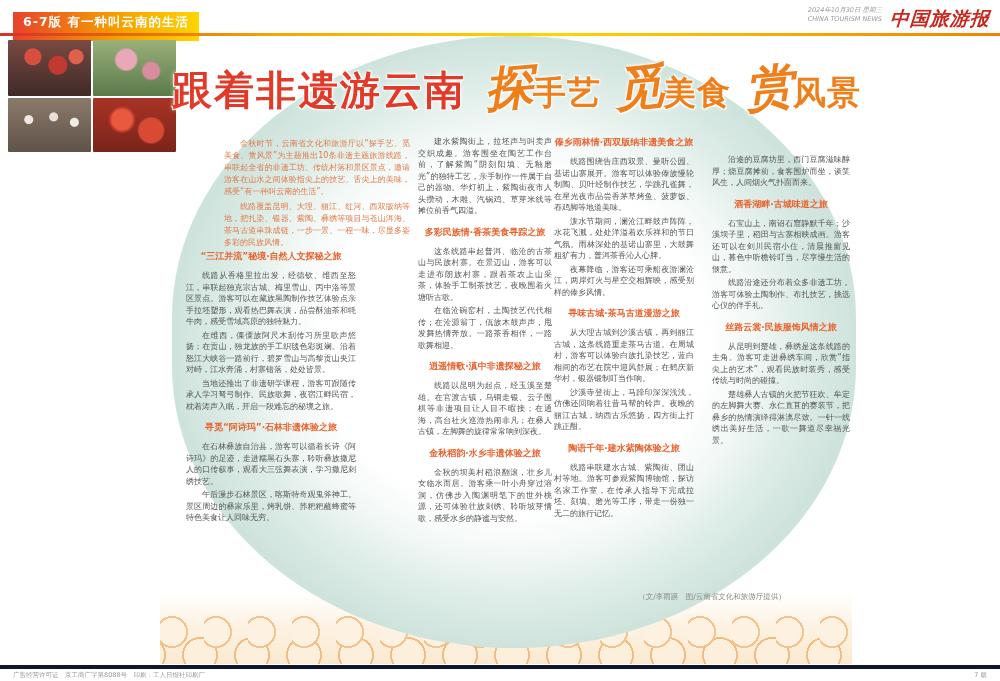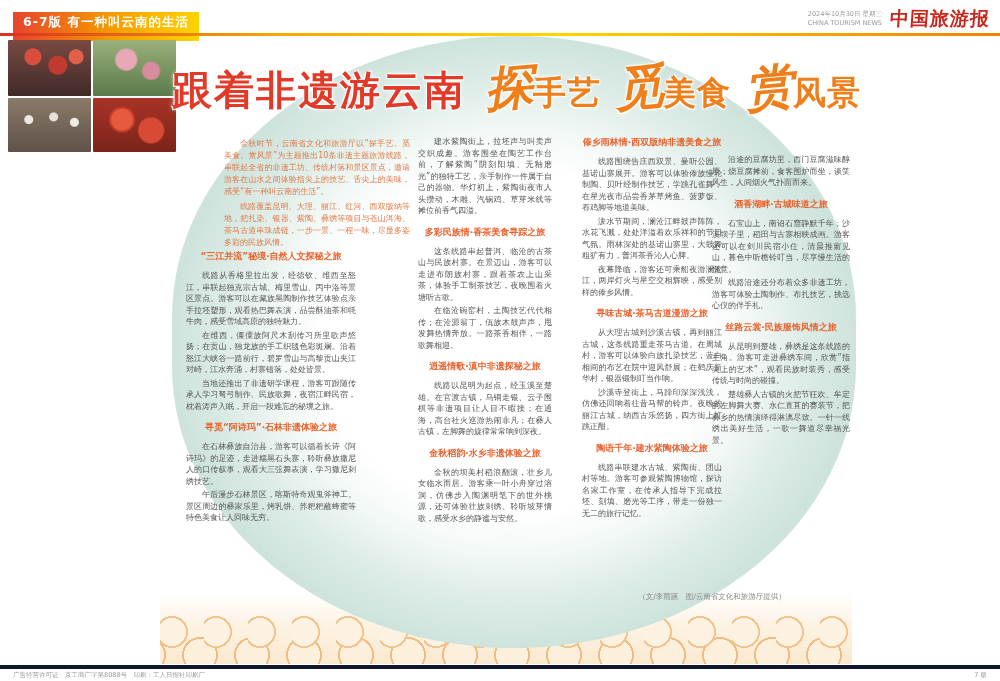--- a/index.html
+++ b/index.html
@@ -4,21 +4,21 @@
 <style>
   html,body{margin:0;padding:0;background:#e9e9e9;}
   .page{position:relative;width:1000px;height:681px;background:#fff;overflow:hidden;
         font-family:"DejaVu Sans",sans-serif;margin:0 auto;}
   
   .banner{position:absolute;left:13px;top:12px;height:29px;padding:0 10px;
           background:linear-gradient(90deg,var(--banner-from,#e8432c),var(--banner-mid,#f59e00) 55%,var(--banner-to,#ffd400));
           color:#fff;font-weight:bold;font-size:12.5px;line-height:19px;letter-spacing:1px;}
   .toprule{position:absolute;left:0;top:33px;width:1000px;height:3px;
            background:linear-gradient(90deg,#d93025,#f6a800 28%,#ffd500 55%,#f08300 100%);}
-  .masthead{position:absolute;right:10px;top:6px;display:flex;align-items:center;gap:8px;}
+  .masthead{position:absolute;right:10px;top:6px;display:flex;align-items:flex-start;gap:8px;font-style:italic;}
   .dateline{display:flex;flex-direction:column;align-items:flex-end;color:#9a9a9a;font-size:6.5px;line-height:9px;}
   .logo{color:#c8271d;font-family:"DejaVu Serif",serif;font-weight:bold;font-size:19px;
         letter-spacing:1px;transform:skewX(-4deg);}
   
   .strip{position:absolute;top:38px;display:flex;flex-direction:column;gap:2px;}
   .strip-left{left:8px;width:168px;}
   .strip-right{left:856px;width:136px;}
   .prow{display:flex;gap:2px;}
   .ph{flex:1;border-radius:1px;}
   #pL1{height:78px;background:radial-gradient(circle at 70% 35%,rgba(230,190,140,.55) 0 14px,transparent 16px),radial-gradient(circle at 30% 45%,rgba(40,25,18,.85) 0 10px,transparent 12px),linear-gradient(120deg,#6b4e36 0%,#3a2a1e 45%,#241812 100%);}
@@ -59,21 +59,21 @@
   .hl-sub .big{font-size:48px;display:inline-block;transform:rotate(-5deg);font-style:italic;}
   .hl-sub .rest{font-size:33px;letter-spacing:1px;}
   .intro{position:absolute;left:52px;top:102px;width:186px;height:108px;overflow:hidden;}
   .intro p{margin:0 0 3px;text-indent:2em;font-size:8px;line-height:12px;color:var(--intro-orange,#e07a4a);text-align:justify;}
   .col{position:absolute;overflow:hidden;}
   .col p{margin:0 0 2px;text-indent:2em;font-size:8px;line-height:11.5px;color:var(--body-gray,#555);text-align:justify;}
   .col .col-h{margin:9px 0 7px;text-align:center;font-weight:bold;font-size:9px;color:var(--heading-orange,#e8632e);}
   .col .col-h:first-child{margin-top:0;}
   #col1{left:14px;top:214px;width:170px;height:356px;}
   #col2{left:246px;top:100px;width:134px;height:478px;}
-  #col3{left:410px;top:100px;width:140px;height:478px;}
+  #col3{left:382px;top:100px;width:140px;height:478px;}
   #col4{left:540px;top:118px;width:138px;height:452px;}
   .caption{position:absolute;left:420px;top:556px;width:240px;text-align:center;font-size:7.5px;color:#8a8a8a;}
   
   .footer{position:absolute;left:0;bottom:0;width:1000px;height:16px;border-top:4px solid #0f172a;
           display:flex;justify-content:space-between;align-items:center;padding:0 13px;box-sizing:border-box;
           font-size:6.5px;color:#9a9a9a;background:#fff;z-index:4;}
 </style>
 </head>
 <body>
 

